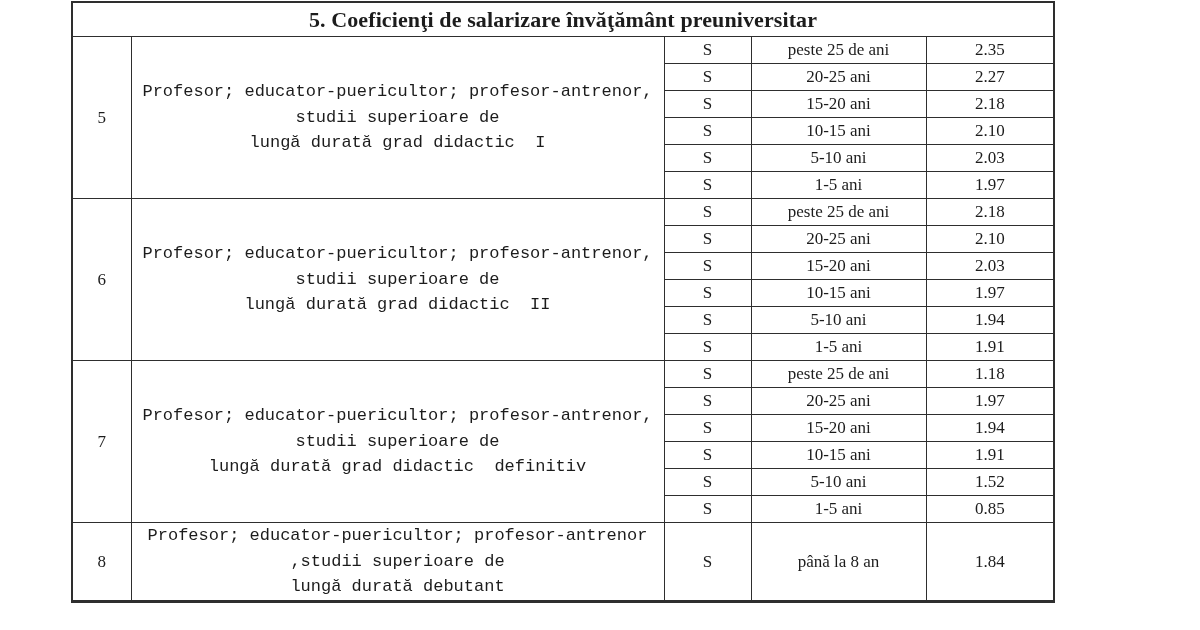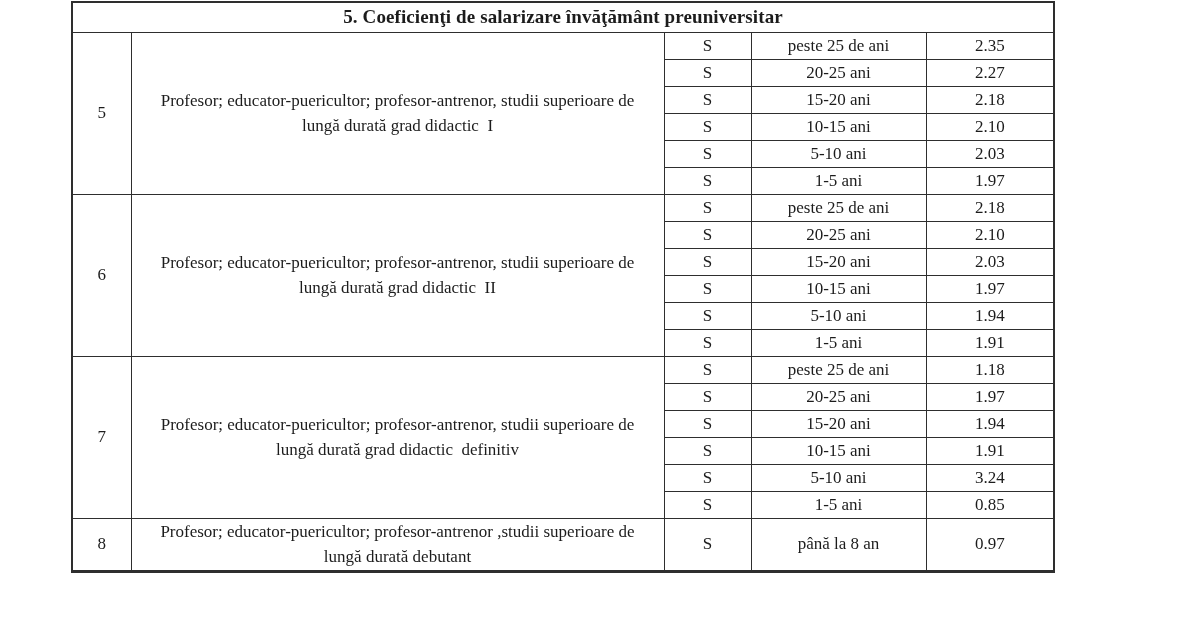--- a/index.html
+++ b/index.html
@@ -30,33 +30,34 @@
     padding: 0 4px;
     vertical-align: middle;
     text-align: center;
     font-size: 17px;
     line-height: 1.5;
     overflow: hidden;
   }
   .title-row td {
     height: 27px;
     font-weight: bold;
-    font-size: 19px;
+    font-size: 22px;
     letter-spacing: 0.1px;
   }
   .data-row {
     height: 27px;
   }
   .tall-row {
     height: 48px;
   }
   .desc-cell {
     white-space: pre-wrap;
     line-height: 1.55;
     padding: 0 8px;
+    font-family: Liberation Mono, monospace;
   }
   col.c-pos  { width: 59px; }
   col.c-desc { width: 533px; }
   col.c-stud { width: 87px; }
   col.c-sen  { width: 175px; }
   col.c-coef { width: 128px; }
 </style>
 </head>
 <body>
 
@@ -157,29 +158,29 @@
         <td class="coef-cell">1.94</td>
       </tr>
       <tr class="data-row">
         <td class="s-cell">S</td>
         <td class="sen-cell">10-15 ani</td>
         <td class="coef-cell">1.91</td>
       </tr>
       <tr class="data-row">
         <td class="s-cell">S</td>
         <td class="sen-cell">5-10 ani</td>
-        <td class="coef-cell">3.24</td>
+        <td class="coef-cell">1.52</td>
       </tr>
       <tr class="data-row">
         <td class="s-cell">S</td>
         <td class="sen-cell">1-5 ani</td>
         <td class="coef-cell">0.85</td>
       </tr>
       <tr class="tall-row">
         <td class="pos-cell">8</td>
         <td class="desc-cell">Profesor; educator-puericultor; profesor-antrenor ,studii superioare de
 lungă durată debutant</td>
         <td class="s-cell">S</td>
         <td class="sen-cell">până la 8 an</td>
-        <td class="coef-cell">0.97</td>
+        <td class="coef-cell">1.84</td>
       </tr>
     </tbody>
 </table>
 
 </body></html>

